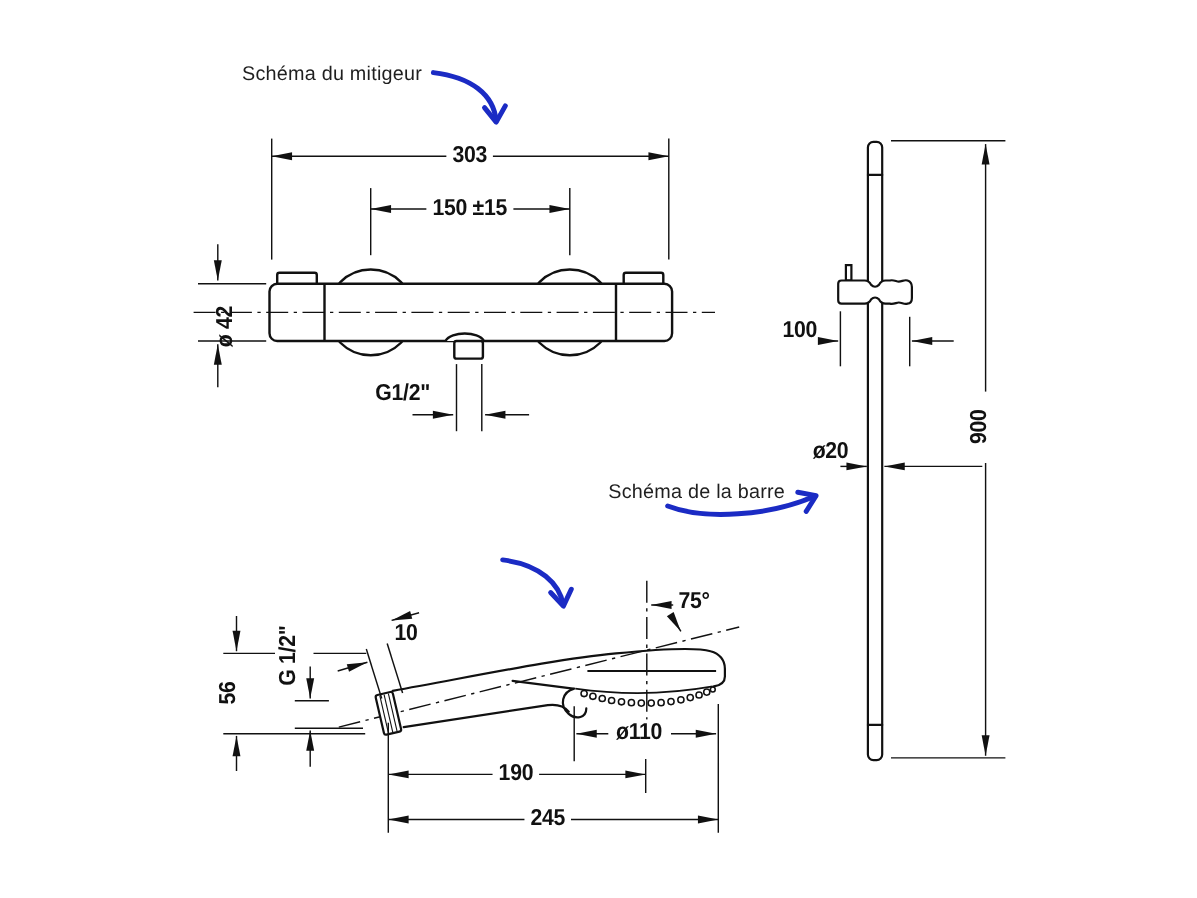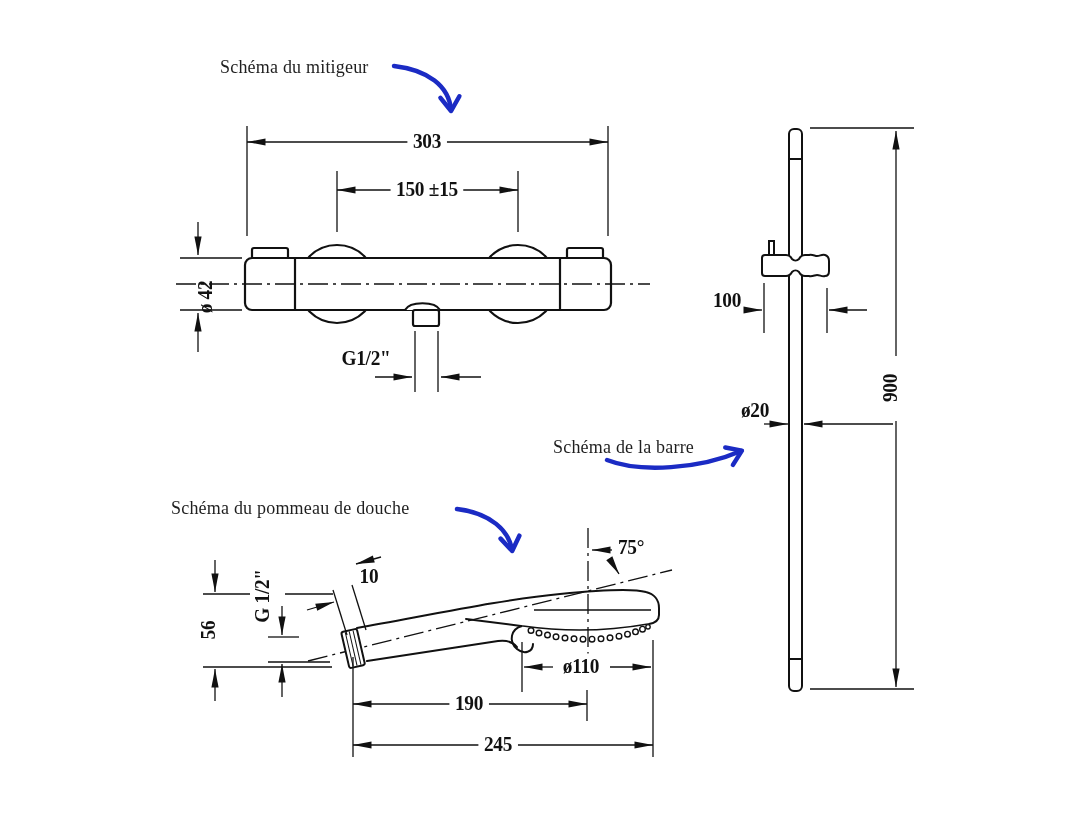--- a/index.html
+++ b/index.html
@@ -1,18 +1,18 @@
 <!DOCTYPE html>
 <html style="--ink: #111111; --blue: #1b2bc4; --label: #1f1f1f; --bg: #ffffff;"><head>
 <meta charset="utf-8">
 <style>
   :root{ --ink:#111111; --blue:#1b2bc4; --label:#1f1f1f; --bg:#ffffff; }
   html,body{margin:0;padding:0;background:var(--bg);}
   .stage{position:relative;width:1088px;height:816px;background:var(--bg);overflow:hidden;
-         font-family:Liberation Serif, serif;}
+         font-family:Liberation Sans, sans-serif;}
   svg.draw{position:absolute;left:0;top:0;}
   
   .dl{stroke:var(--ink);stroke-width:1.3;fill:none;}
   .cl{stroke:var(--ink);stroke-width:1.3;fill:none;stroke-dasharray:20 5 3 5;}
   .sh{stroke:var(--ink);stroke-width:2.2;fill:#ffffff;}
   .sh2{stroke:var(--ink);stroke-width:2.2;fill:none;}
   .ol{stroke:var(--ink);stroke-width:2;fill:none;stroke-linecap:round;}
   .ol-thin{stroke:var(--ink);stroke-width:1.6;fill:none;}
   .wf{stroke:var(--ink);stroke-width:2;fill:#ffffff;}
   .noz{stroke:var(--ink);stroke-width:1.4;fill:#ffffff;}
@@ -176,21 +176,20 @@
 
     <g>
       <path class="barrow" d="M394,66 C428,70 449,86 451,110" marker-end="url(#blueV)"></path>
       <path class="barrow" d="M607,460 C640,473 700,469 741,451" marker-end="url(#blueV)"></path>
       <path class="barrow" d="M457,509 C491,513 509,531 512,550" marker-end="url(#blueV)"></path>
     </g>
   </svg>
 
   <div class="t title" id="title-mixer">Schéma du mitigeur</div>
   <div class="t title" id="title-bar">Schéma de la barre</div>
-  <div class="t title" id="title-shower">Schéma du pommeau de douche</div>
 
   <div class="t dim mask" id="t303">303</div>
   <div class="t dim mask" id="t150">150 ±15</div>
   <div class="t dim rot" id="t42">ø 42</div>
   <div class="t dim" id="tg12m">G1/2"</div>
 
   <div class="t dim" id="t100">100</div>
   <div class="t dim" id="t020">ø20</div>
   <div class="t dim rot" id="t900">900</div>
 

